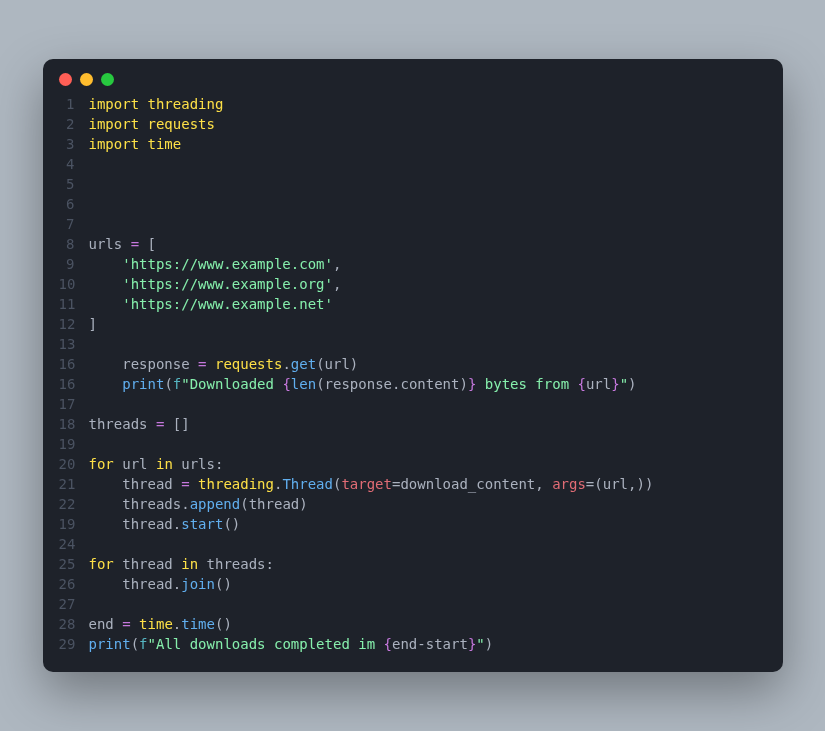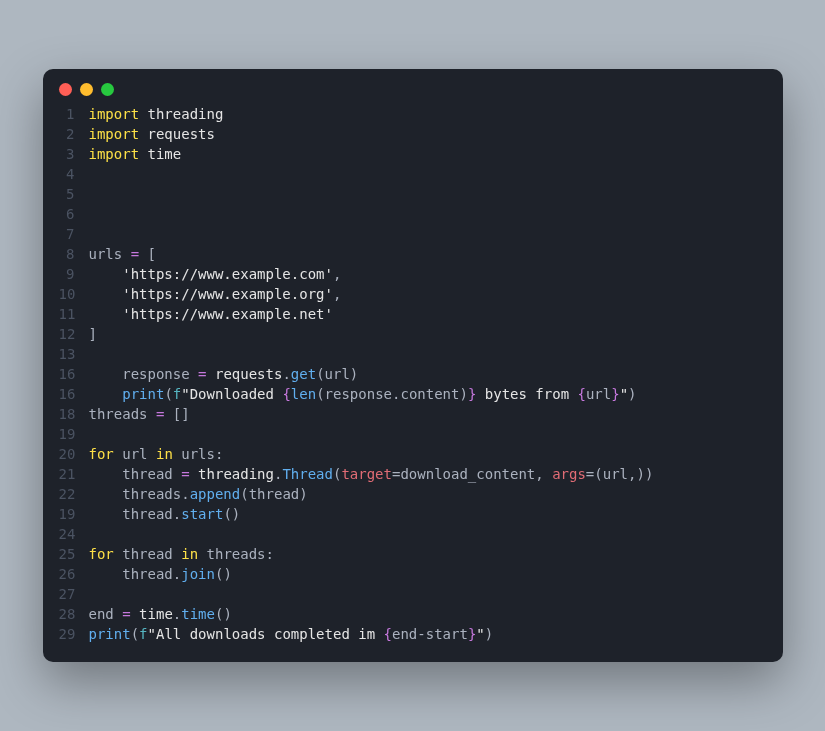--- a/index.html
+++ b/index.html
@@ -46,25 +46,25 @@
     width: 30px;
     text-align: right;
     color: #4b5362;
     padding-right: 14px;
     user-select: none;
     flex-shrink: 0;
   }
   .code { color: #abb2bf; }
   
   .tok-kw   { color: #fde047; }  
-  .tok-var  { color: #e5e5e5; }  
+  .tok-var  { color: #fde047; }  
   .tok-id   { color: #abb2bf; }
   .tok-func { color: #61afef; }  
   .tok-attr { color: #56b6c2; }  
-  .tok-str  { color: #e5e5e5; }
+  .tok-str  { color: #86efac; }
   .tok-op   { color: #abb2bf; }
   .tok-eq   { color: #c678dd; }
   .tok-paren{ color: #abb2bf; }
   .tok-punct{ color: #abb2bf; }
   .tok-param{ color: #e06c75; }
   .tok-brace{ color: #c678dd; }  
 </style>
 </head>
 <body>
 
@@ -83,20 +83,21 @@
       <div class="line"><span class="gutter">6</span></div>
       <div class="line"><span class="gutter">7</span><span class="code"> </span></div>
       <div class="line"><span class="gutter">8</span><span class="code"><span class="tok-id">urls </span><span class="tok-eq">=</span><span class="tok-id"> </span><span class="tok-paren">[</span></span></div>
       <div class="line"><span class="gutter">9</span><span class="code"><span class="tok-id">    </span><span class="tok-str">'https://www.example.com'</span><span class="tok-punct">,</span></span></div>
       <div class="line"><span class="gutter">10</span><span class="code"><span class="tok-id">    </span><span class="tok-str">'https://www.example.org'</span><span class="tok-punct">,</span></span></div>
       <div class="line"><span class="gutter">11</span><span class="code"><span class="tok-id">    </span><span class="tok-str">'https://www.example.net'</span></span></div>
       <div class="line"><span class="gutter">12</span><span class="code"><span class="tok-paren">]</span></span></div>
       <div class="line"><span class="gutter">13</span><span class="code"> </span></div>
       <div class="line"><span class="gutter">16</span><span class="code"><span class="tok-id">    response </span><span class="tok-eq">=</span><span class="tok-id"> </span><span class="tok-var">requests</span><span class="tok-op">.</span><span class="tok-func">get</span><span class="tok-paren">(</span><span class="tok-id">url</span><span class="tok-paren">)</span></span></div>
       <div class="line"><span class="gutter">16</span><span class="code"><span class="tok-id">    </span><span class="tok-func">print</span><span class="tok-paren">(</span><span class="tok-attr">f</span><span class="tok-str">"Downloaded </span><span class="tok-brace">{</span><span class="tok-func">len</span><span class="tok-paren">(</span><span class="tok-id">response</span><span class="tok-op">.</span><span class="tok-id">content</span><span class="tok-paren">)</span><span class="tok-brace">}</span><span class="tok-str"> bytes from </span><span class="tok-brace">{</span><span class="tok-id">url</span><span class="tok-brace">}</span><span class="tok-str">"</span><span class="tok-paren">)</span></span></div>
+      <div class="line"><span class="gutter">17</span><span class="code"> </span></div>
       <div class="line"><span class="gutter">18</span><span class="code"><span class="tok-id">threads </span><span class="tok-eq">=</span><span class="tok-id"> </span><span class="tok-paren">[]</span></span></div>
       <div class="line"><span class="gutter">19</span><span class="code"> </span></div>
       <div class="line"><span class="gutter">20</span><span class="code"><span class="tok-kw">for</span><span class="tok-id"> url </span><span class="tok-kw">in</span><span class="tok-id"> urls</span><span class="tok-op">:</span></span></div>
       <div class="line"><span class="gutter">21</span><span class="code"><span class="tok-id">    thread </span><span class="tok-eq">=</span><span class="tok-id"> </span><span class="tok-var">threading</span><span class="tok-op">.</span><span class="tok-func">Thread</span><span class="tok-paren">(</span><span class="tok-param">target</span><span class="tok-op">=</span><span class="tok-id">download_content</span><span class="tok-punct">, </span><span class="tok-param">args</span><span class="tok-op">=</span><span class="tok-paren">(</span><span class="tok-id">url</span><span class="tok-punct">,</span><span class="tok-paren">)</span><span class="tok-paren">)</span></span></div>
       <div class="line"><span class="gutter">22</span><span class="code"><span class="tok-id">    threads</span><span class="tok-op">.</span><span class="tok-func">append</span><span class="tok-paren">(</span><span class="tok-id">thread</span><span class="tok-paren">)</span></span></div>
       <div class="line"><span class="gutter">19</span><span class="code"><span class="tok-id">    thread</span><span class="tok-op">.</span><span class="tok-func">start</span><span class="tok-paren">()</span></span></div>
       <div class="line"><span class="gutter">24</span><span class="code"> </span></div>
       <div class="line"><span class="gutter">25</span><span class="code"><span class="tok-kw">for</span><span class="tok-id"> thread </span><span class="tok-kw">in</span><span class="tok-id"> threads</span><span class="tok-op">:</span></span></div>
       <div class="line"><span class="gutter">26</span><span class="code"><span class="tok-id">    thread</span><span class="tok-op">.</span><span class="tok-func">join</span><span class="tok-paren">()</span></span></div>
       <div class="line"><span class="gutter">27</span><span class="code"> </span></div>

